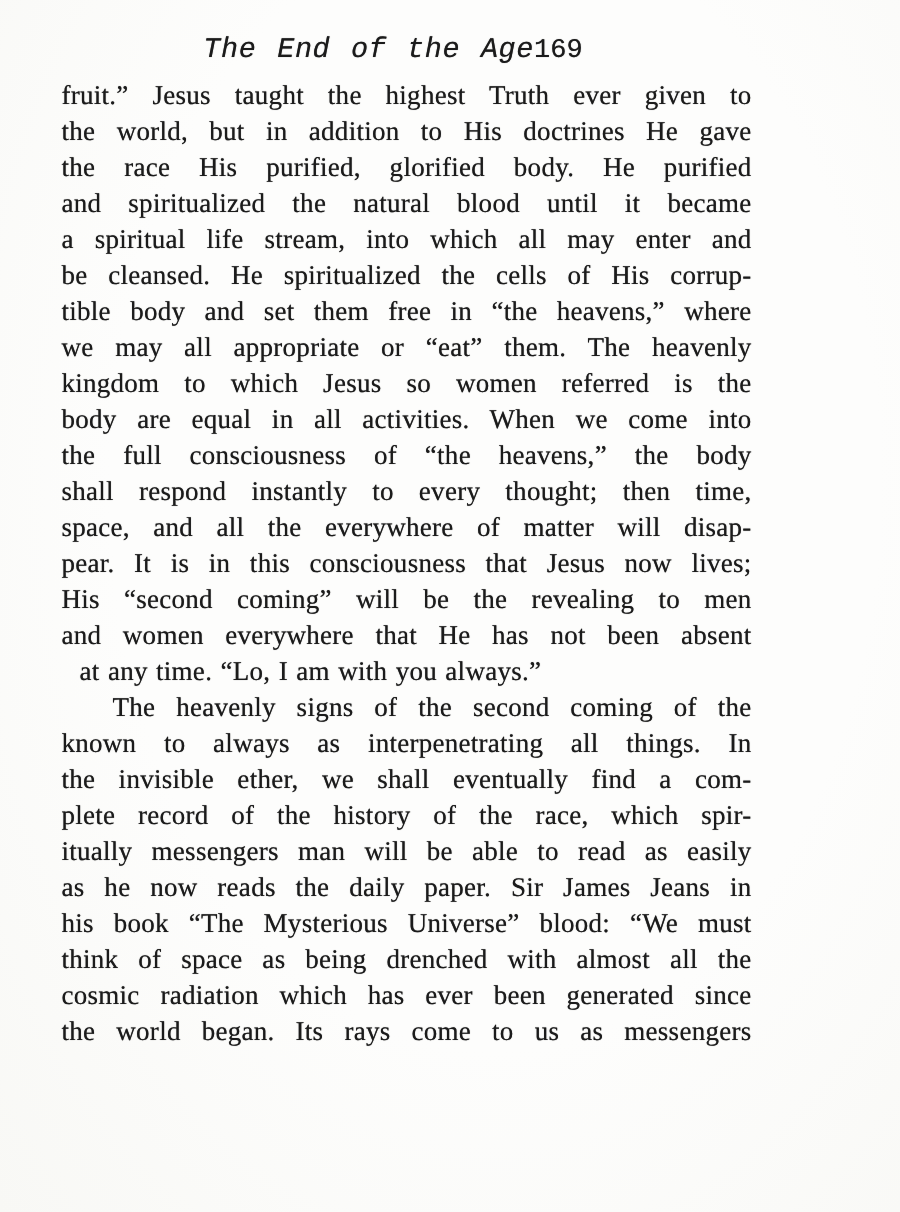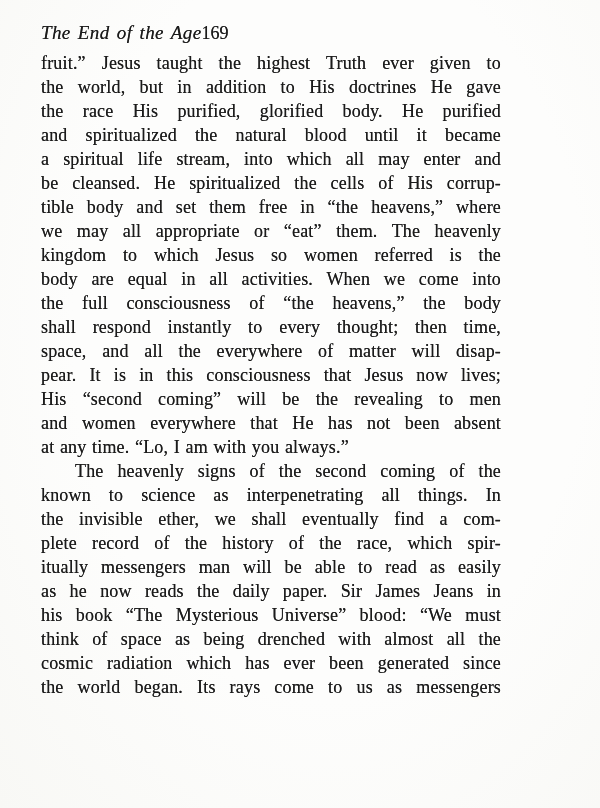--- a/index.html
+++ b/index.html
@@ -16,24 +16,25 @@
     font-family: "Liberation Serif", serif;
     color: #1b1b1b;
     overflow: hidden;
   }
   .running-head {
     position: absolute;
     top: 22px;
     left: 41px;
     right: 117px;
     display: flex;
-    justify-content: flex-start;
+    justify-content: center;
     align-items: baseline;
     font-size: 19px;
     line-height: 22px;
+    font-family: Liberation Mono, monospace;
   }
   .running-title {
     font-style: italic;
     letter-spacing: 0.4px;
     word-spacing: 2px;
     text-shadow: 0 0 0.5px rgba(27,27,27,0.8);
   }
   .folio {
     font-style: normal;
     font-size: 18px;
@@ -53,20 +54,21 @@
     letter-spacing: 0.01em;
     word-spacing: 0.05em;
     text-shadow: 0 0 0.5px rgba(27,27,27,0.8);
     white-space: normal;
   }
   .line.indent {
     text-indent: 34px;
   }
   .line.no-justify {
     text-align-last: left;
+    margin-left: 12px;
   }
 </style>
 </head>
 <body>
 
 <div class="scan-page">
   <div class="running-head">
     <span class="running-title">The End of the Age</span>
     <span class="folio">169</span>
   </div>
@@ -82,21 +84,21 @@
       <div class="line">kingdom to which Jesus so women referred is the</div>
       <div class="line">body are equal in all activities. When we come into</div>
       <div class="line">the full consciousness of “the heavens,” the body</div>
       <div class="line">shall respond instantly to every thought; then time,</div>
       <div class="line">space, and all the everywhere of matter will disap-</div>
       <div class="line">pear. It is in this consciousness that Jesus now lives;</div>
       <div class="line">His “second coming” will be the revealing to men</div>
       <div class="line">and women everywhere that He has not been absent</div>
       <div class="line no-justify">at any time. “Lo, I am with you always.”</div>
       <div class="line indent">The heavenly signs of the second coming of the</div>
-      <div class="line">known to science as interpenetrating all things. In</div>
+      <div class="line">known to always as interpenetrating all things. In</div>
       <div class="line">the invisible ether, we shall eventually find a com-</div>
       <div class="line">plete record of the history of the race, which spir-</div>
       <div class="line">itually messengers man will be able to read as easily</div>
       <div class="line">as he now reads the daily paper. Sir James Jeans in</div>
       <div class="line">his book “The Mysterious Universe” blood: “We must</div>
       <div class="line">think of space as being drenched with almost all the</div>
       <div class="line">cosmic radiation which has ever been generated since</div>
       <div class="line">the world began. Its rays come to us as messengers</div>
     </div>
 </div>

